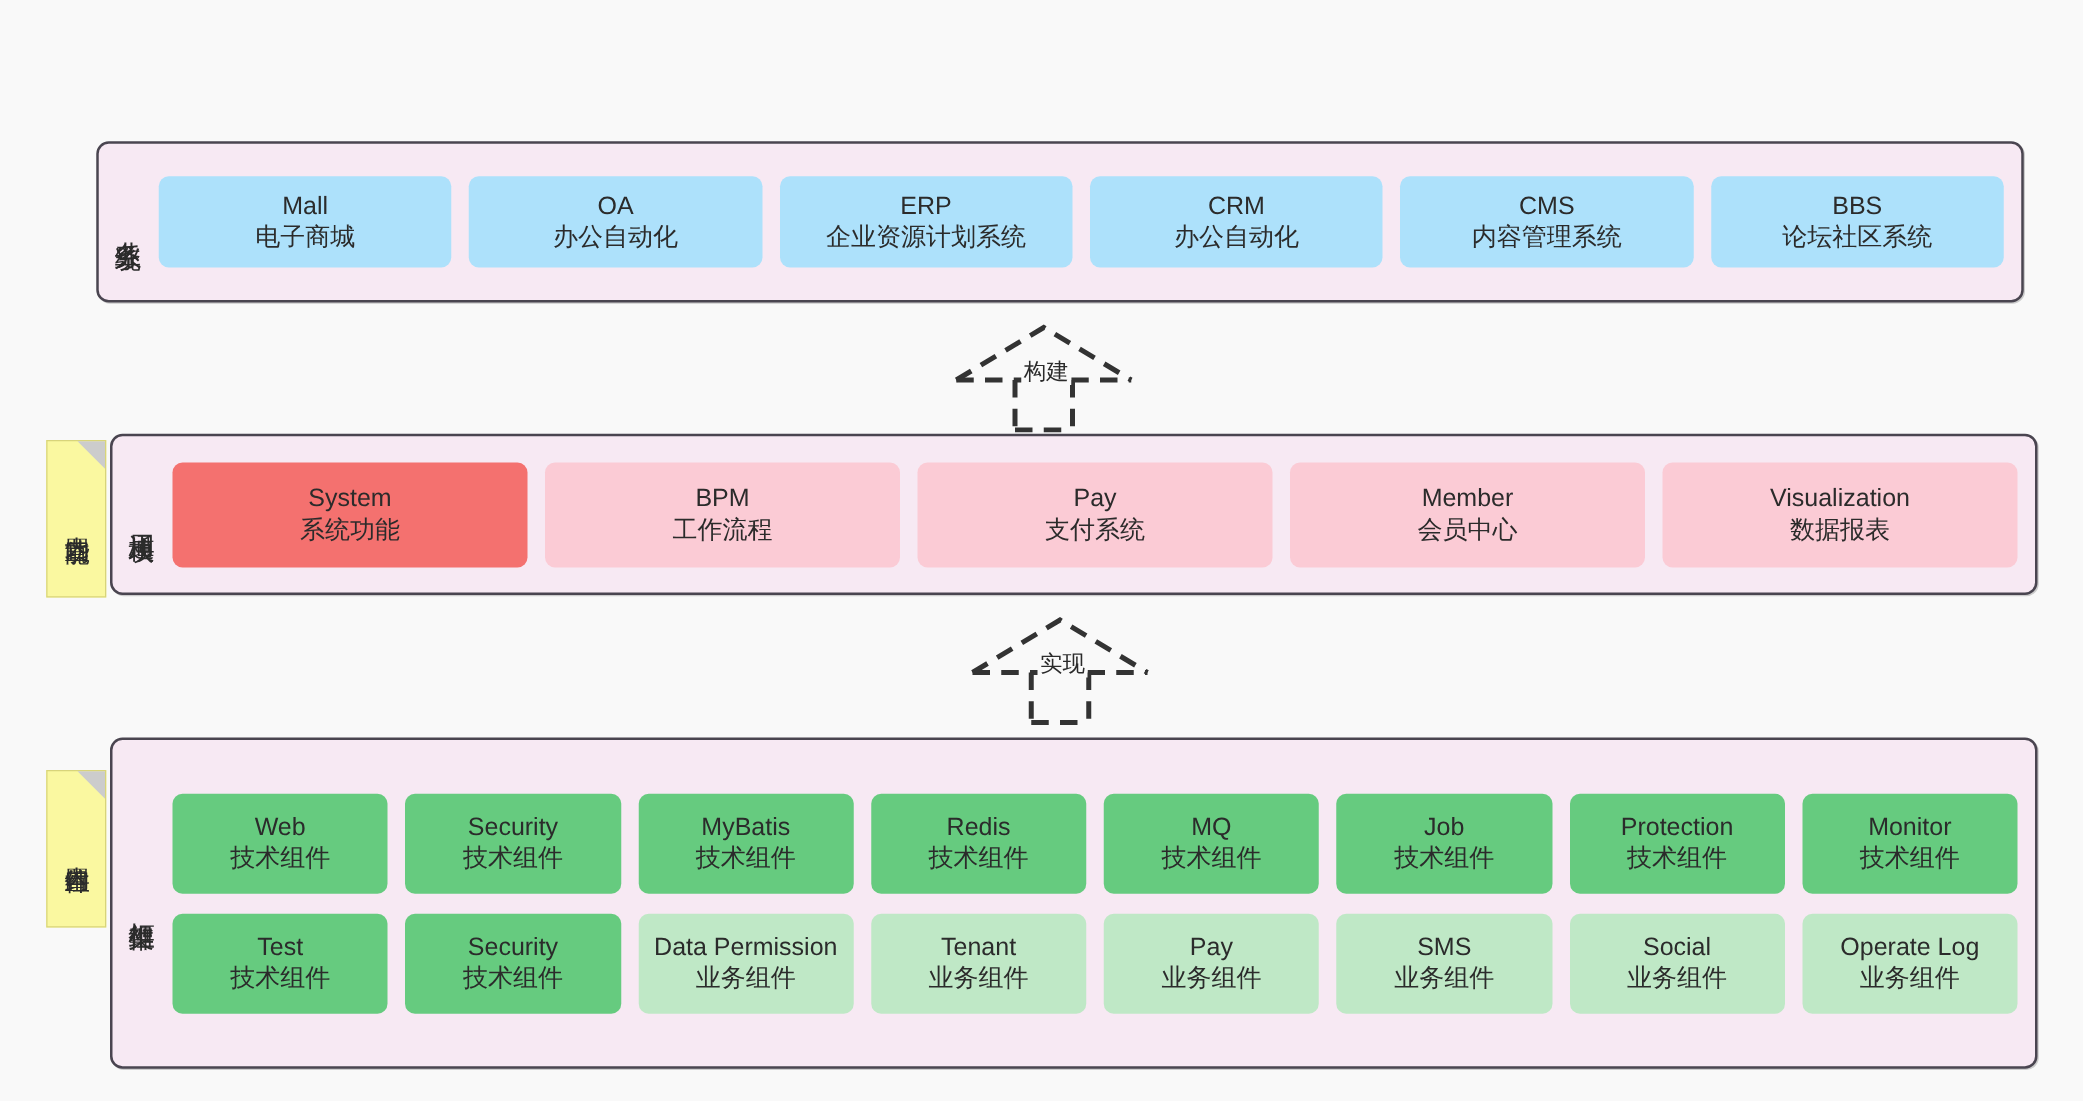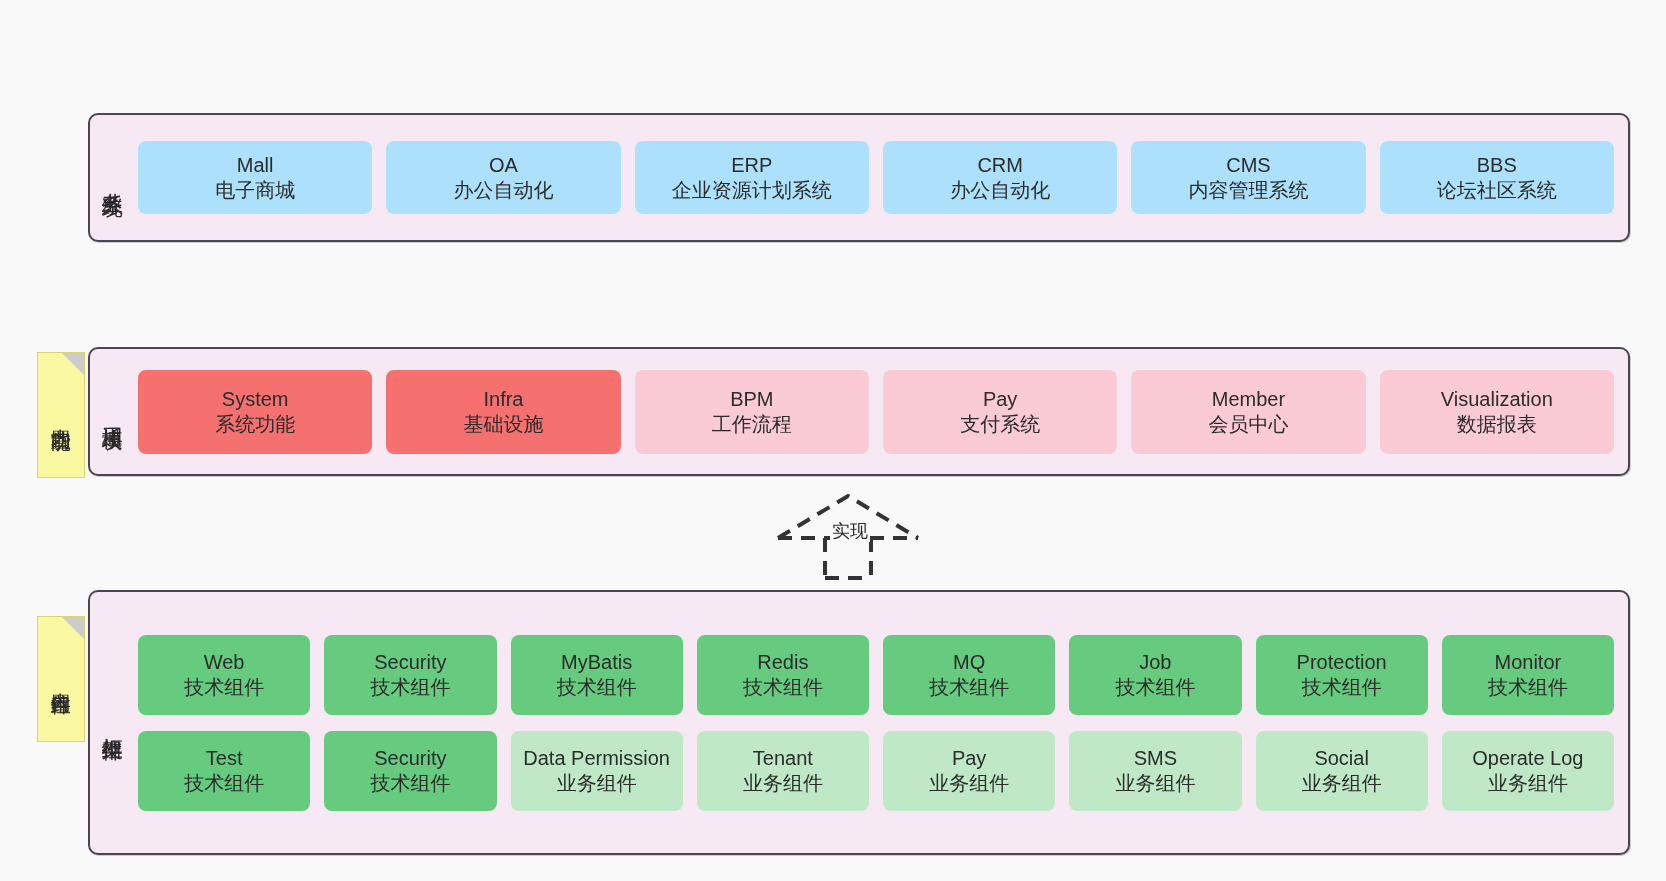--- a/index.html
+++ b/index.html
@@ -92,21 +92,21 @@
   }
 
   
   .c-blue       { background: #ade1fb; }
   .c-red        { background: #f4716f; }
   .c-pink       { background: #fbcbd5; }
   .c-green      { background: #66cb7f; }
   .c-lightgreen { background: #bfe8c6; }
 
   
-  #layer-business  { left: 88px;  top: 113px; width: 1542px; height: 129px; }
+  #layer-business  { left: 77px;  top: 113px; width: 1542px; height: 129px; }
   #layer-business .card { height: 73px; }
 
   #layer-modules   { left: 88px;  top: 347px; width: 1542px; height: 129px; }
   #layer-modules .card { height: 84px; }
 
   #layer-framework { left: 88px;  top: 590px; width: 1542px; height: 265px; }
   #layer-framework .card { height: 80px; }
   #layer-framework .layer-body { gap: 16px; }
 
   
@@ -189,37 +189,41 @@
           <span class="cn">内容管理系统</span>
         </div>
         <div class="card c-blue">
           <span class="en">BBS</span>
           <span class="cn">论坛社区系统</span>
         </div>
       </div>
     </div>
   </div>
 
+  <div class="uml-arrow" id="arrow-build">
+    <svg width="160" height="90" viewBox="0 0 160 90" aria-hidden="true">
+      <path d="M 10 48 L 80 6 L 150 48" fill="none" stroke="#333333" stroke-width="4" stroke-dasharray="14 9" stroke-linecap="butt"></path>
+      <path d="M 10 48 L 150 48" fill="none" stroke="#333333" stroke-width="4" stroke-dasharray="14 9"></path>
+      <path d="M 57 48 L 57 88 M 103 48 L 103 88 M 57 88 L 103 88" fill="none" stroke="#333333" stroke-width="4" stroke-dasharray="14 9"></path>
+    </svg>
+    <span class="uml-label">构建</span>
+  </div>
 
   <div class="note" id="note-functions">
     <span>内置功能</span>
   </div>
 
   <div class="layer" id="layer-modules">
     <div class="layer-title">通用模块</div>
     <div class="layer-body">
       <div class="row">
         <div class="card c-red">
           <span class="en">System</span>
           <span class="cn">系统功能</span>
         </div>
-        <div class="card c-red">
-          <span class="en">Infra</span>
-          <span class="cn">基础设施</span>
-        </div>
         <div class="card c-pink">
           <span class="en">BPM</span>
           <span class="cn">工作流程</span>
         </div>
         <div class="card c-pink">
           <span class="en">Pay</span>
           <span class="cn">支付系统</span>
         </div>
         <div class="card c-pink">
           <span class="en">Member</span>

